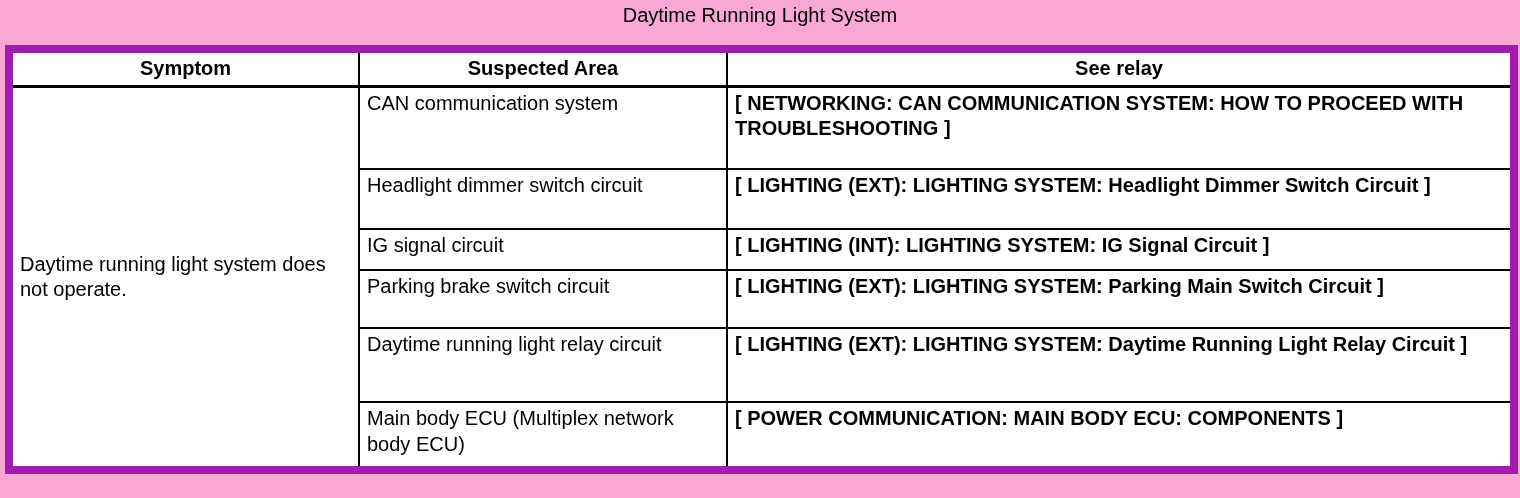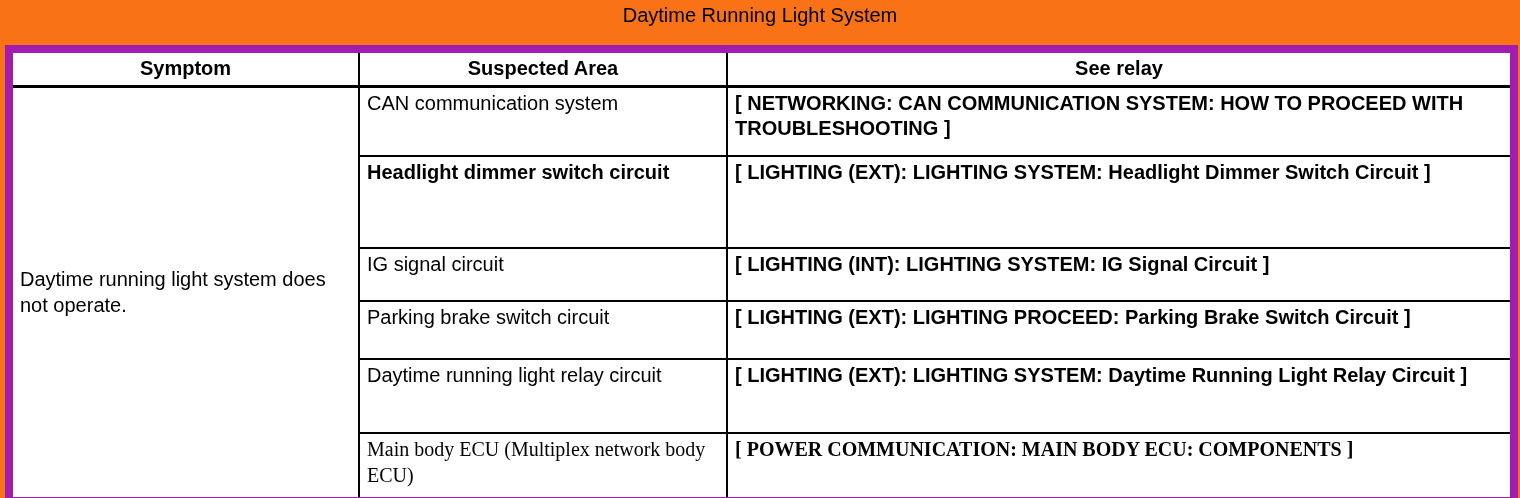--- a/index.html
+++ b/index.html
@@ -5,21 +5,21 @@
   * { margin: 0; padding: 0; box-sizing: border-box; }
   html, body { background: #ffffff; }
   body {
     font-family: "Liberation Sans", "DejaVu Sans", sans-serif;
     color: #000000;
   }
   .page {
     position: relative;
     width: 1520px;
     height: 498px;
-    background: #f97316;
+    background: #f9a8d4;
     overflow: hidden;
   }
   .doc-title {
     position: absolute;
     top: 4px;
     left: 0;
     width: 100%;
     text-align: center;
     font-size: 20px;
     font-weight: 400;
@@ -56,26 +56,26 @@
     vertical-align: top;
     padding: 3px 7px 2px 7px;
   }
   td.symptom-cell {
     vertical-align: middle;
     padding-left: 7px;
   }
   td.seepage-cell {
     font-weight: 700;
   }
-  tbody tr:nth-child(1) > td:not(.symptom-cell) { height: 70px; }
-  tbody tr:nth-child(2) > td { height: 92px; font-weight: bold; }
-  tbody tr:nth-child(3) > td { height: 53px; }
+  tbody tr:nth-child(1) > td:not(.symptom-cell) { height: 83px; }
+  tbody tr:nth-child(2) > td { height: 60px; }
+  tbody tr:nth-child(3) > td { height: 41px; }
   tbody tr:nth-child(4) > td { height: 58px; }
   tbody tr:nth-child(5) > td { height: 74px; }
-  tbody tr:nth-child(6) > td { height: 68px; font-family: Liberation Serif, serif; }
+  tbody tr:nth-child(6) > td { height: 68px; }
 </style>
 </head>
 <body>
 
 <div class="page">
 
   <div class="doc-title">Daytime Running Light System</div>
 
   <table class="trouble-table">
     <colgroup>
@@ -99,21 +99,21 @@
         <tr>
       <td class="suspected-cell">Headlight dimmer switch circuit</td>
       <td class="seepage-cell">[ LIGHTING (EXT): LIGHTING SYSTEM: Headlight Dimmer Switch Circuit ]</td>
     </tr>
         <tr>
       <td class="suspected-cell">IG signal circuit</td>
       <td class="seepage-cell">[ LIGHTING (INT): LIGHTING SYSTEM: IG Signal Circuit ]</td>
     </tr>
         <tr>
       <td class="suspected-cell">Parking brake switch circuit</td>
-      <td class="seepage-cell">[ LIGHTING (EXT): LIGHTING PROCEED: Parking Brake Switch Circuit ]</td>
+      <td class="seepage-cell">[ LIGHTING (EXT): LIGHTING SYSTEM: Parking Main Switch Circuit ]</td>
     </tr>
         <tr>
       <td class="suspected-cell">Daytime running light relay circuit</td>
       <td class="seepage-cell">[ LIGHTING (EXT): LIGHTING SYSTEM: Daytime Running Light Relay Circuit ]</td>
     </tr>
         <tr>
       <td class="suspected-cell">Main body ECU (Multiplex network body ECU)</td>
       <td class="seepage-cell">[ POWER COMMUNICATION: MAIN BODY ECU: COMPONENTS ]</td>
     </tr>
       </tbody>

